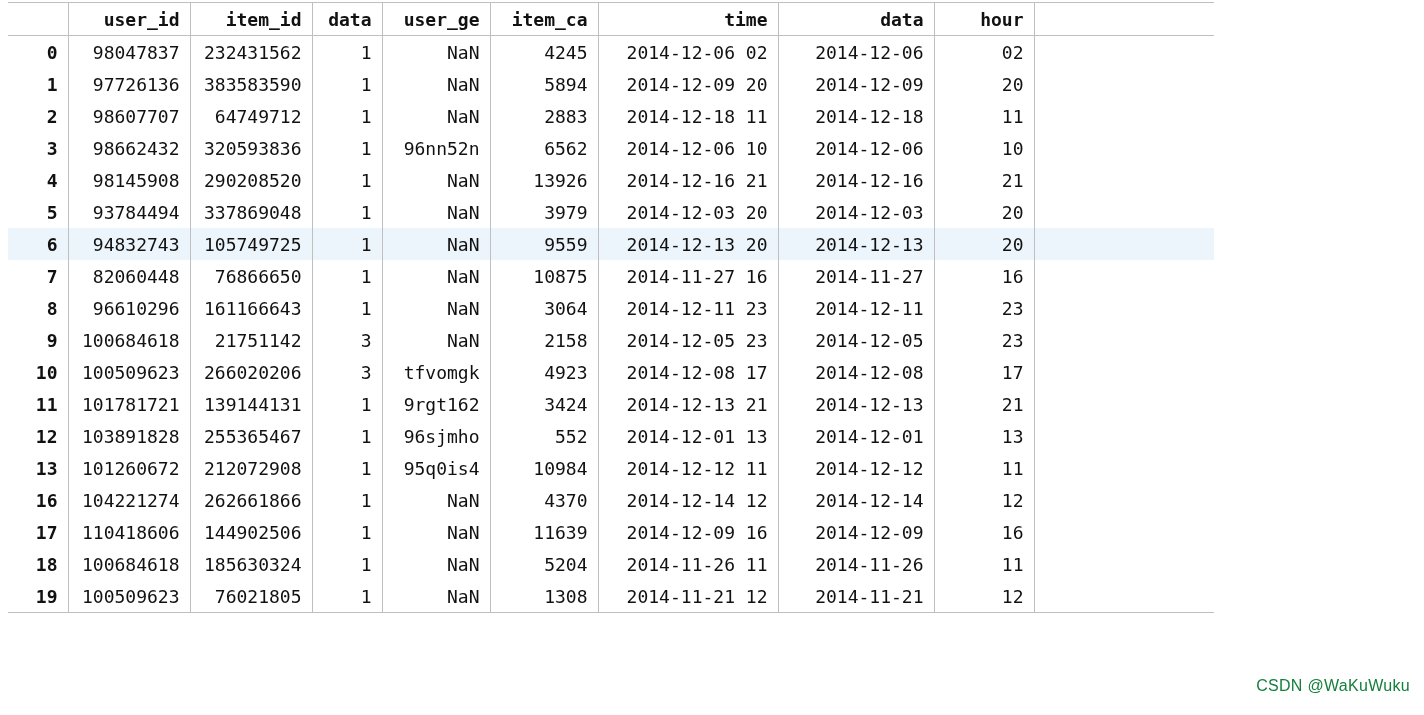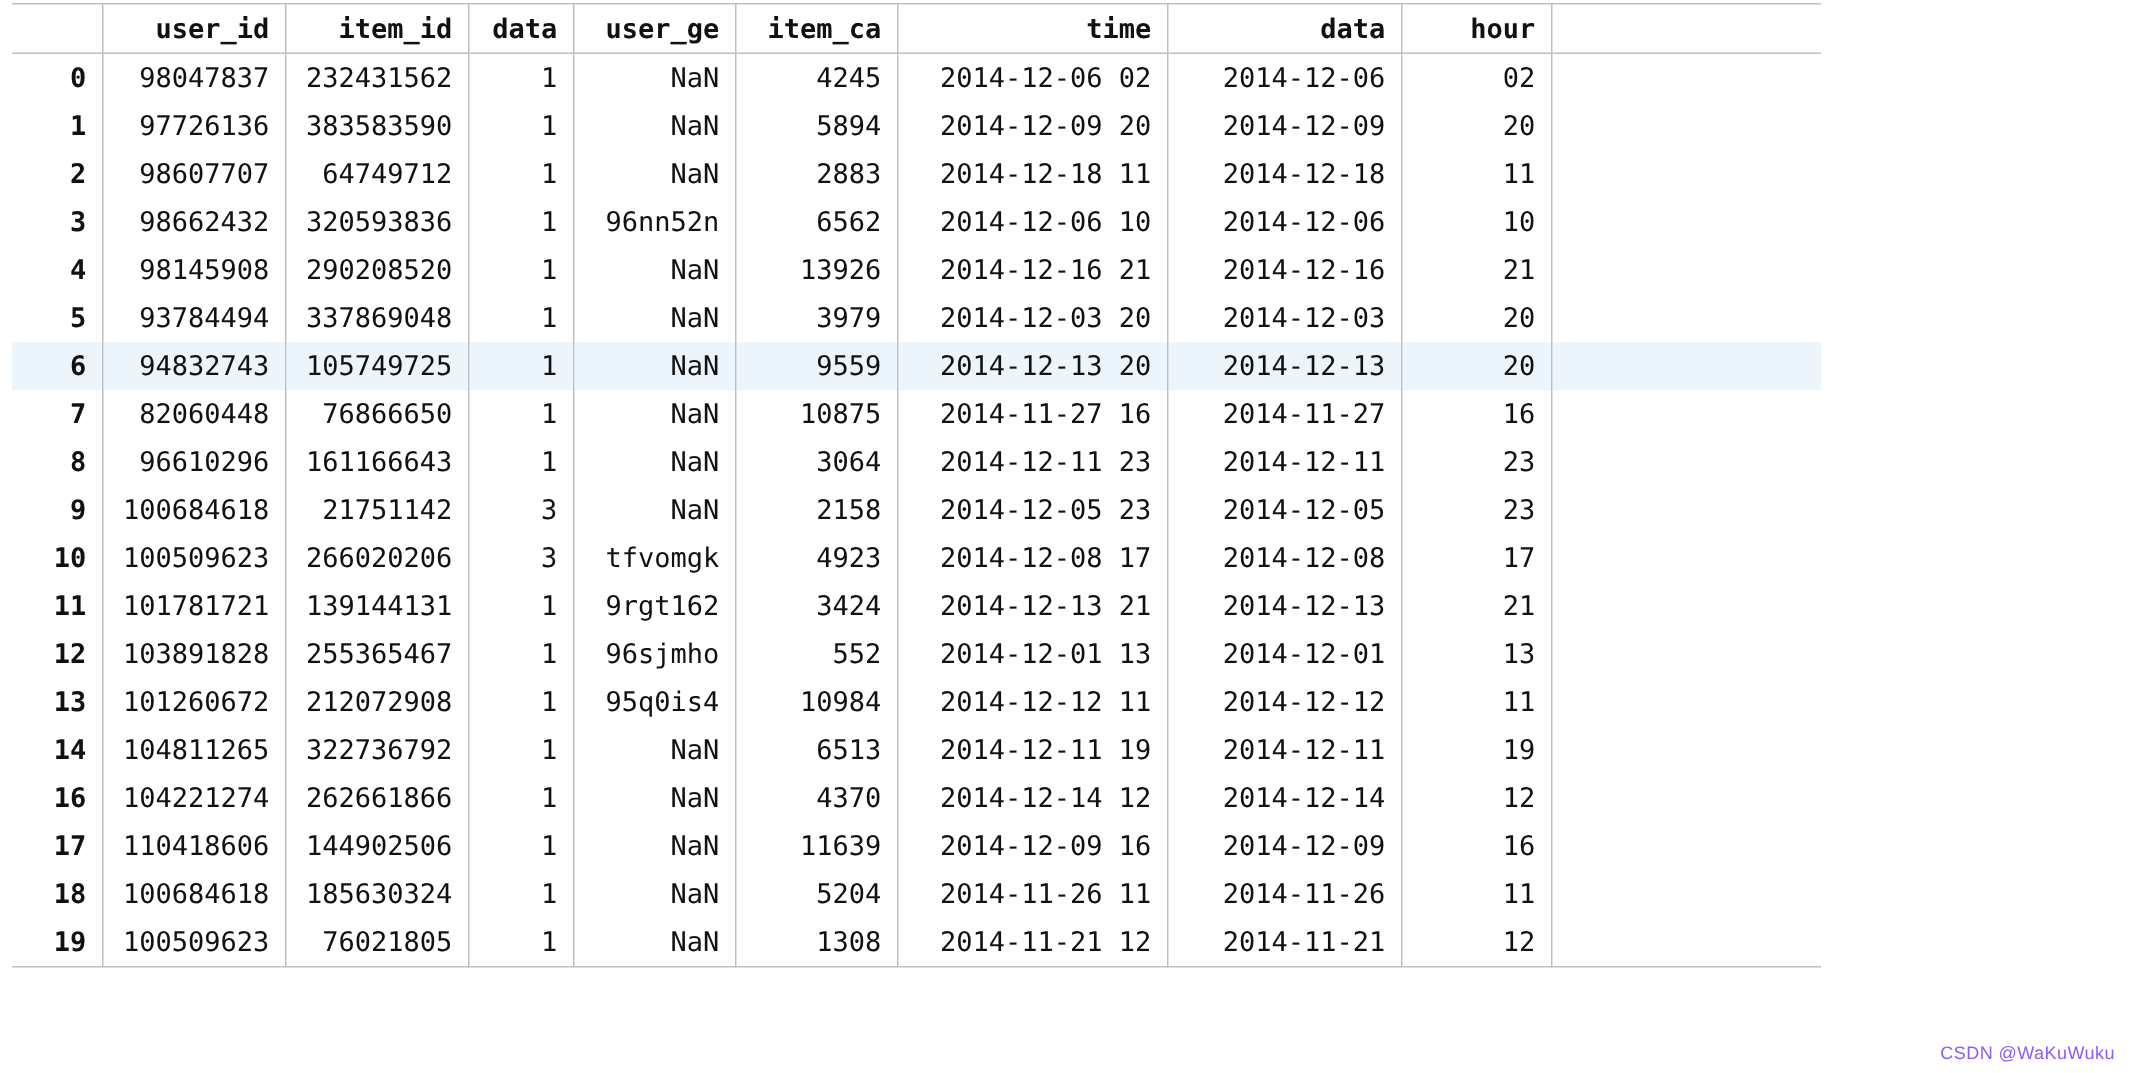--- a/index.html
+++ b/index.html
@@ -66,24 +66,24 @@
   col.c-hour  { width: 100px; }
   col.c-pad   { width: 180px; }
 
   th.c-pad, td.c-pad {
     border-right: none !important;
   }
 
   .watermark {
     position: absolute;
     right: 14px;
-    bottom: 6px;
+    bottom: 20px;
     font-family: Arial, sans-serif;
-    font-size: 12px;
-    color: #8b5cf6;
+    font-size: 16px;
+    color: #15803d;
     letter-spacing: 0.3px;
   }
 </style>
 </head>
 <body>
 
 <div class="wrap">
   <table>
     <colgroup>
       <col class="c-idx">
@@ -274,32 +274,20 @@
           <td>212072908</td>
           <td>1</td>
           <td>95q0is4</td>
           <td>10984</td>
           <td>2014-12-12 11</td>
           <td>2014-12-12</td>
           <td>11</td>
           <td class="c-pad"></td>
         </tr>
         <tr>
-          <td class="idx">14</td>
-          <td>104811265</td>
-          <td>322736792</td>
-          <td>1</td>
-          <td>NaN</td>
-          <td>6513</td>
-          <td>2014-12-11 19</td>
-          <td>2014-12-11</td>
-          <td>19</td>
-          <td class="c-pad"></td>
-        </tr>
-        <tr>
           <td class="idx">16</td>
           <td>104221274</td>
           <td>262661866</td>
           <td>1</td>
           <td>NaN</td>
           <td>4370</td>
           <td>2014-12-14 12</td>
           <td>2014-12-14</td>
           <td>12</td>
           <td class="c-pad"></td>

